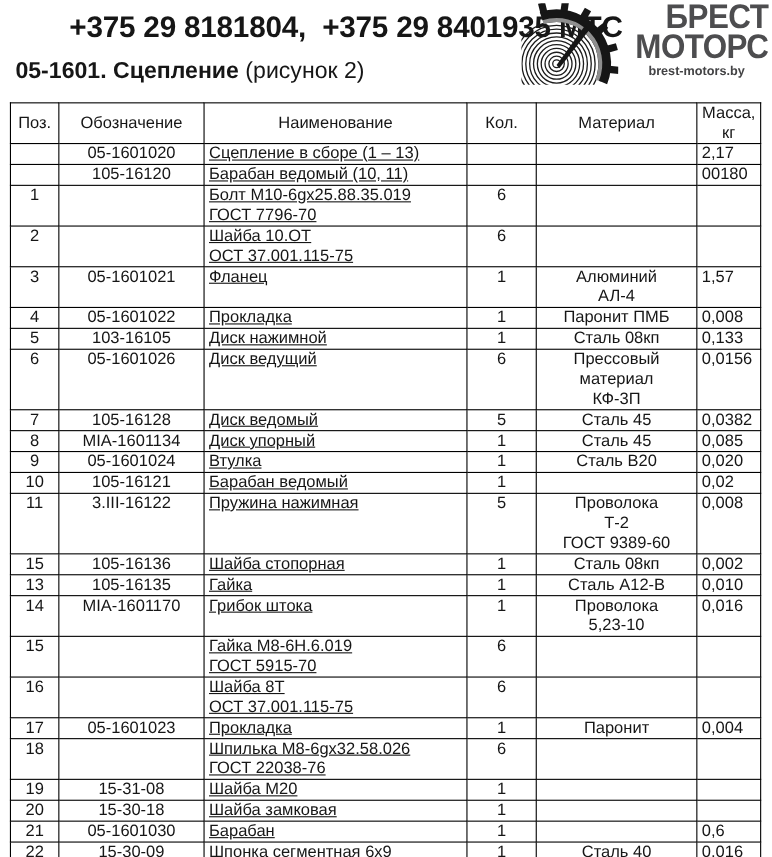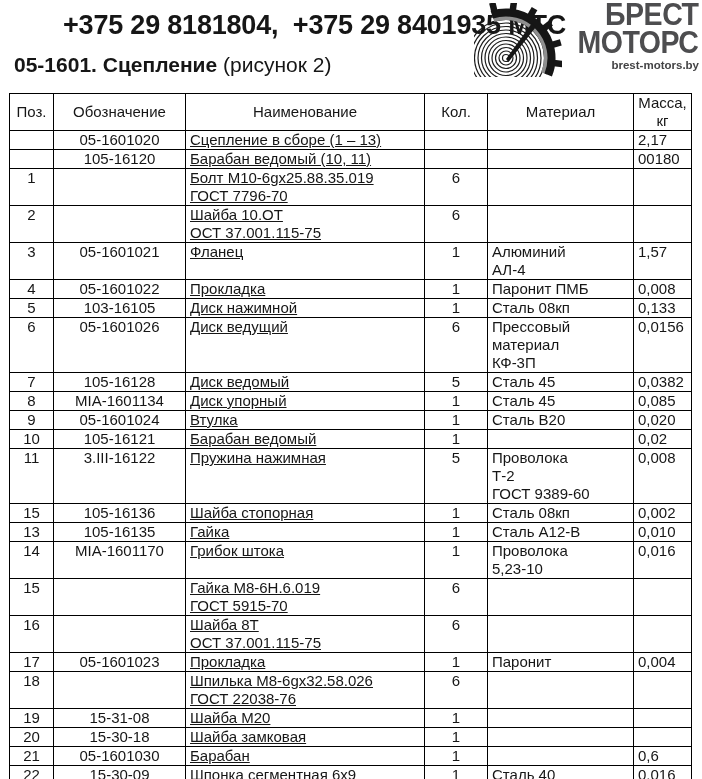--- a/index.html
+++ b/index.html
@@ -29,21 +29,21 @@
   .logo-icon { display: block; margin-top: 2px; }
   .logo-text {
     margin-left: 5px; text-align: right;
     color: #4d4d4f; font-weight: 700;
   }
   .logo-line {
     font-size: 31px; line-height: 28px; letter-spacing: -0.5px;
     transform: scaleX(0.92); transform-origin: right center;
     white-space: nowrap;
   }
-  .logo-site { font-size: 11.5px; margin-top: 2px; color: #434345; }
+  .logo-site { font-size: 11.5px; margin-top: 2px; color: #434345; text-align: center; }
 
   table.parts {
     position: absolute; left: 9px; top: 93px;
     width: 682px;
     border-collapse: collapse;
     table-layout: fixed;
     font-size: 15px; line-height: 18px;
     color: #161616;
   }
   table.parts th, table.parts td {
@@ -54,21 +54,21 @@
     overflow: hidden;
   }
   table.parts th {
     font-weight: 400; text-align: center;
     height: 21px; vertical-align: middle; padding: 0 2px;
   }
   td.col-pos  { text-align: center; }
   td.col-code { text-align: center; padding-left: 11px; }
   td.col-name { text-align: left; padding-left: 8px; text-decoration: underline; }
   td.col-qty  { text-align: center; }
-  td.col-mat  { }
+  td.col-mat  { text-align: center; }
   td.col-mass { text-align: left; }
 </style>
 </head>
 <body>
 
 <div class="header">
   <div class="phone-line">+375 29 8181804,  +375 29 8401935 МТС</div>
   <div class="doc-title"><span class="b">05-1601. Сцепление</span> <span>(рисунок 2)</span></div>
 
   <div class="logo">

